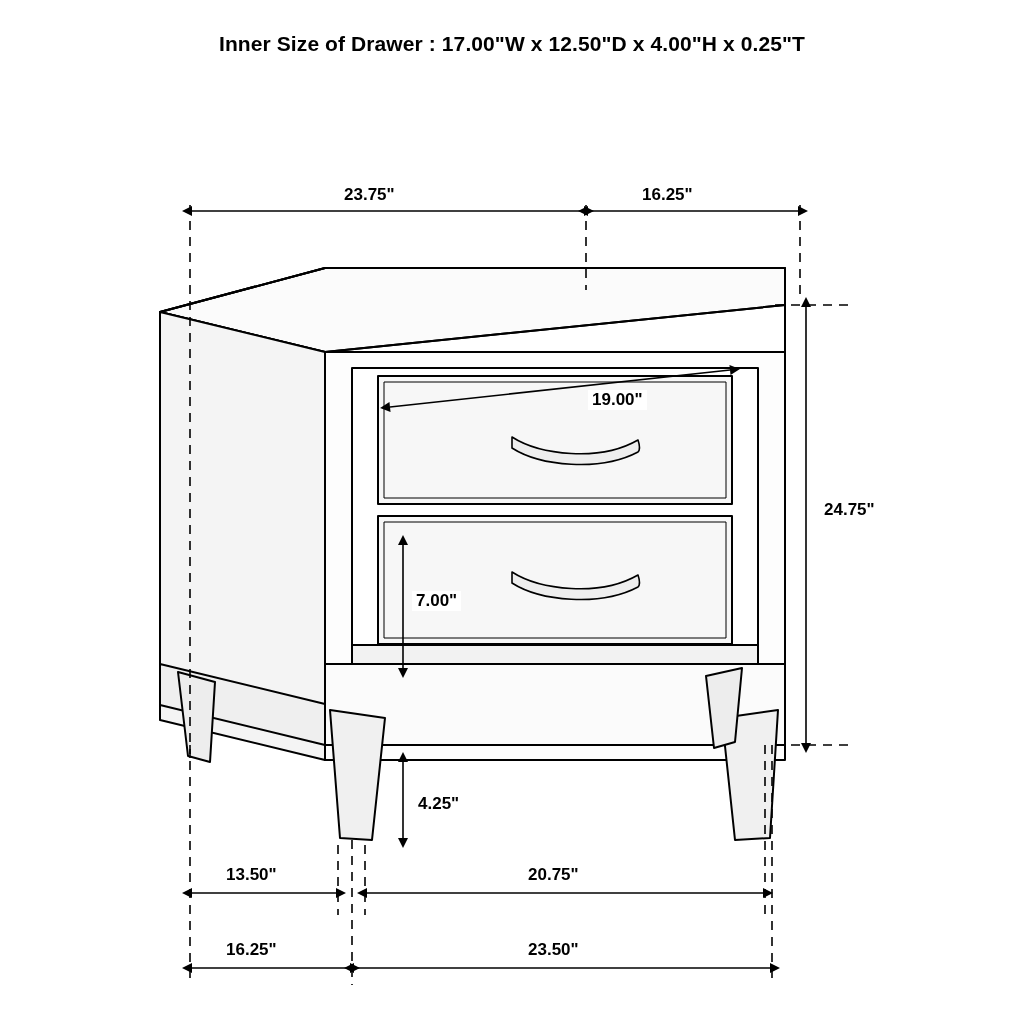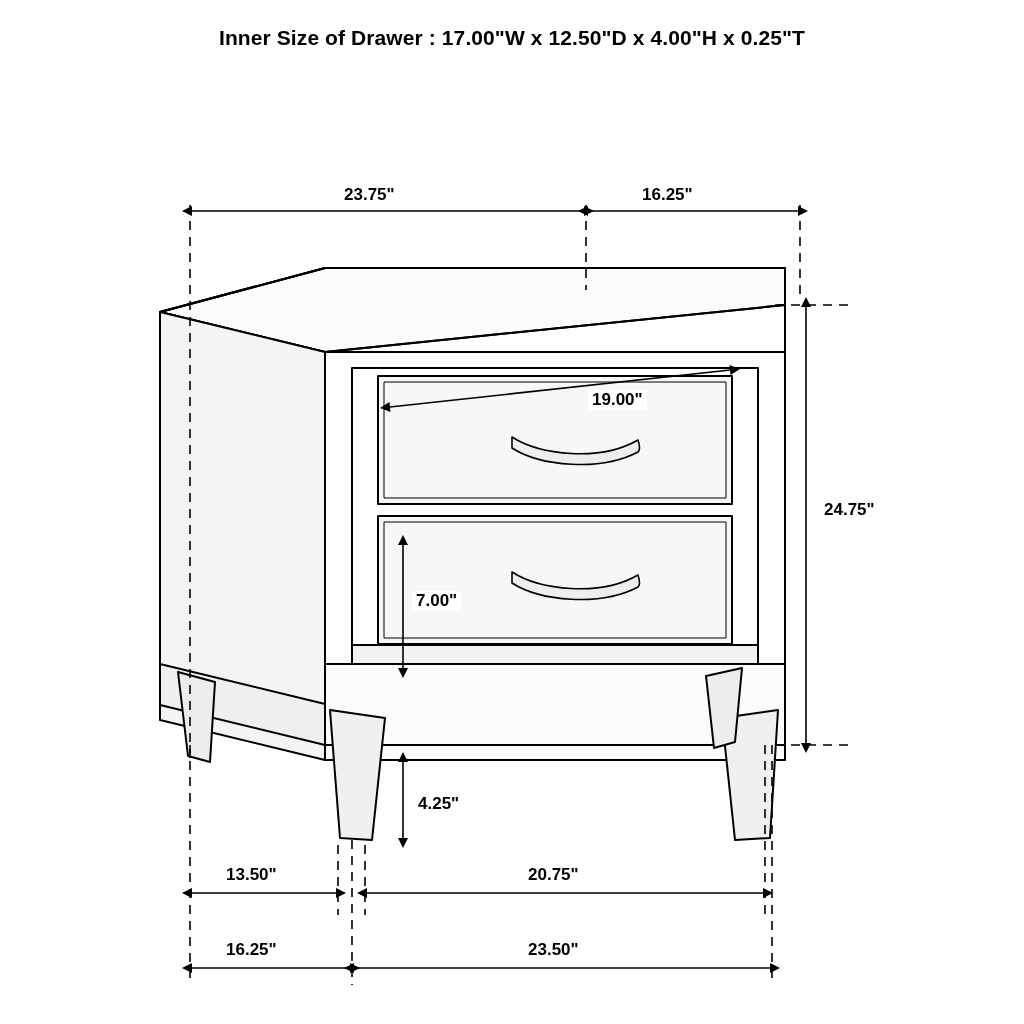--- a/index.html
+++ b/index.html
@@ -15,21 +15,21 @@
     overflow: hidden;
     position: relative;
   }
   #stage {
     position: relative;
     width: 1024px;
     height: 1024px;
   }
   .title {
     position: absolute;
-    top: 26px;
+    top: 32px;
     left: 0;
     width: 1024px;
     text-align: center;
     font-size: 21px;
     font-weight: bold;
     letter-spacing: 0.1px;
     color: #000000;
   }
   svg.diagram {
     position: absolute;

